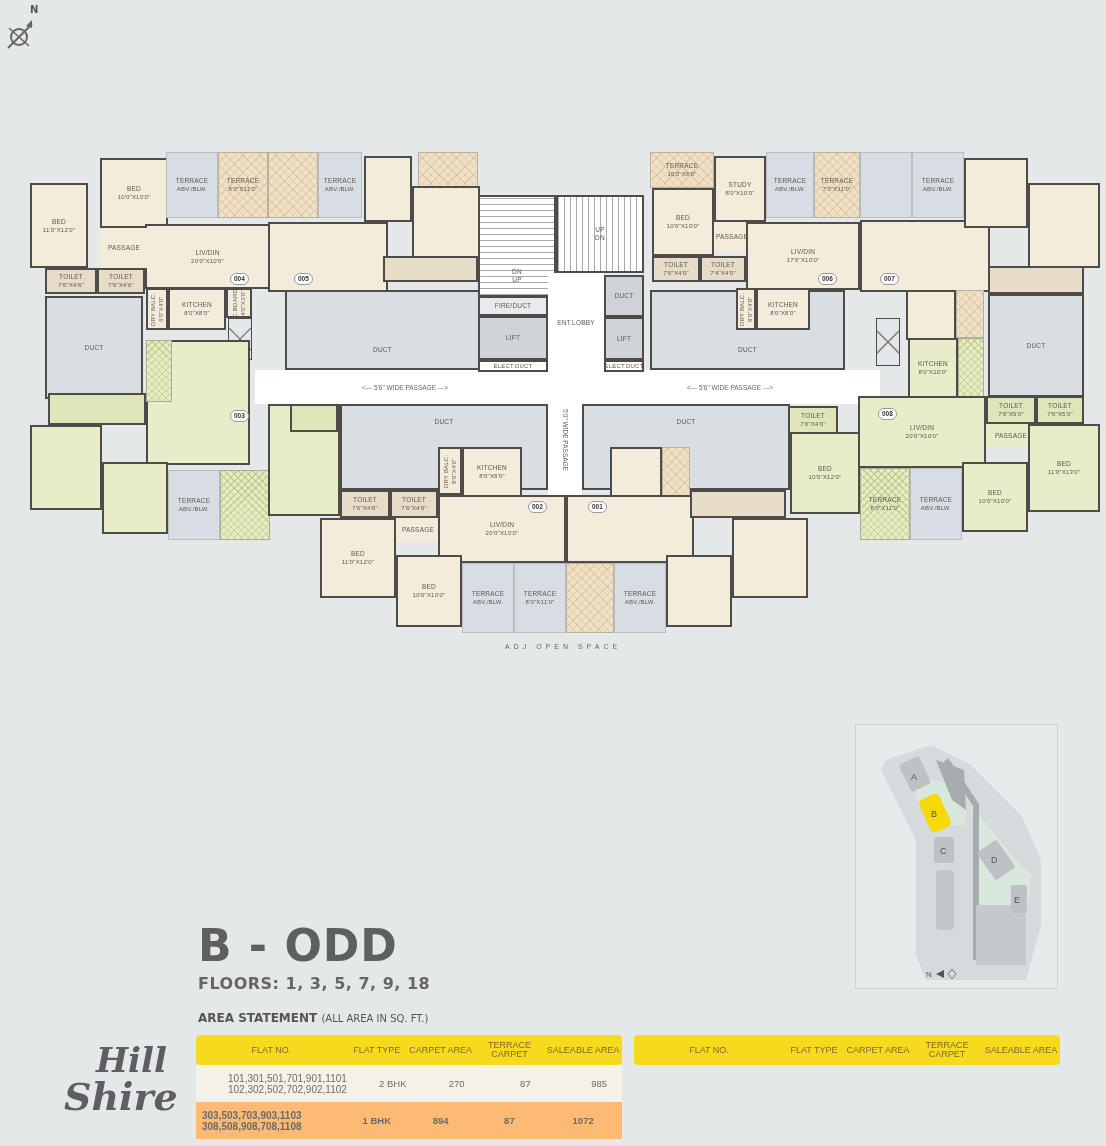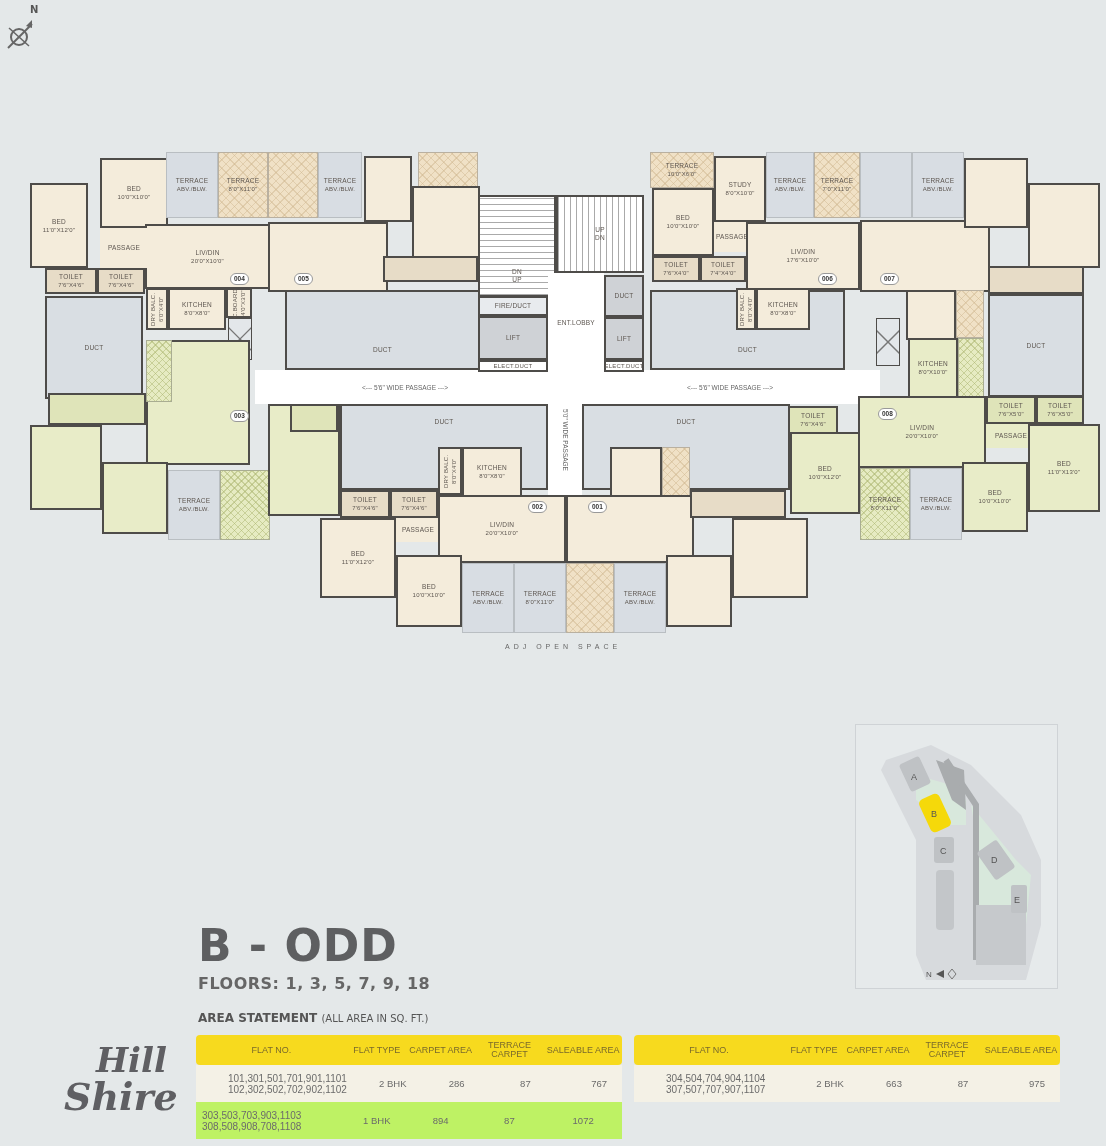--- a/index.html
+++ b/index.html
@@ -90,21 +90,21 @@
 
     
     .atable { position: absolute; width: 426px; border-collapse: separate; border-spacing: 0; font-family: "Liberation Sans", sans-serif; }
     .atable th {
       background: #f7da1e; color: #7a6a2c; font-weight: normal; font-size: 9px; line-height: 9px;
       height: 30px; text-align: center; vertical-align: middle;
     }
     .atable td { font-size: 9.5px; color: #6b6b6b; text-align: center; vertical-align: middle; height: 37px; line-height: 11px; }
     .atable td.flats { text-align: left; padding-left: 6px; font-size: 10px; }
     .atable tr.r1 td { background: #f4f1e6; padding-left: 32px; }
-    .atable tr.r2 td { background: #bef264; }
+    .atable tr.r2 td { background: #fdba74; font-weight: bold; }
 
     
     .logo { left: 62px; top: 1040px; width: 110px; height: 100px; font-family: "DejaVu Serif", serif; color: #5f5f63; font-weight: bold; font-style: italic; }
     .logo .l1 { position: absolute; left: 34px; top: 0; font-size: 34px; }
     .logo .l2 { position: absolute; left: 2px; top: 34px; font-size: 38px; }
   </style>
 </head>
 <body>
 
 <div class="abs compass">
@@ -461,23 +461,23 @@
       <th style="width:60px;">FLAT TYPE</th>
       <th style="width:68px;">CARPET AREA</th>
       <th style="width:70px;">TERRACE CARPET</th>
       <th style="width:78px;border-radius:0 4px 4px 0;">SALEABLE AREA</th>
     </tr>
   </thead>
   <tbody>
     <tr class="r1">
       <td class="flats"><span>101,301,501,701,901,1101</span><br><span>102,302,502,702,902,1102</span></td>
       <td>2 BHK</td>
-      <td>286</td>
+      <td>270</td>
       <td>87</td>
-      <td>767</td>
+      <td>985</td>
     </tr>
     <tr class="r2">
       <td class="flats"><span>303,503,703,903,1103</span><br><span>308,508,908,708,1108</span></td>
       <td>1 BHK</td>
       <td>894</td>
       <td>87</td>
       <td>1072</td>
     </tr>
   </tbody>
 </table>
@@ -486,26 +486,19 @@
   <thead>
     <tr>
       <th style="width:150px;border-radius:4px 0 0 4px;">FLAT NO.</th>
       <th style="width:60px;">FLAT TYPE</th>
       <th style="width:68px;">CARPET AREA</th>
       <th style="width:70px;">TERRACE CARPET</th>
       <th style="width:78px;border-radius:0 4px 4px 0;">SALEABLE AREA</th>
     </tr>
   </thead>
   <tbody>
-    <tr class="r1">
-      <td class="flats"><span>304,504,704,904,1104</span><br><span>307,507,707,907,1107</span></td>
-      <td>2 BHK</td>
-      <td>663</td>
-      <td>87</td>
-      <td>975</td>
-    </tr>
   </tbody>
 </table>
 
 <div class="abs logo">
   <span class="l1">Hill</span>
   <span class="l2">Shire</span>
 </div>
 
 </body></html>

